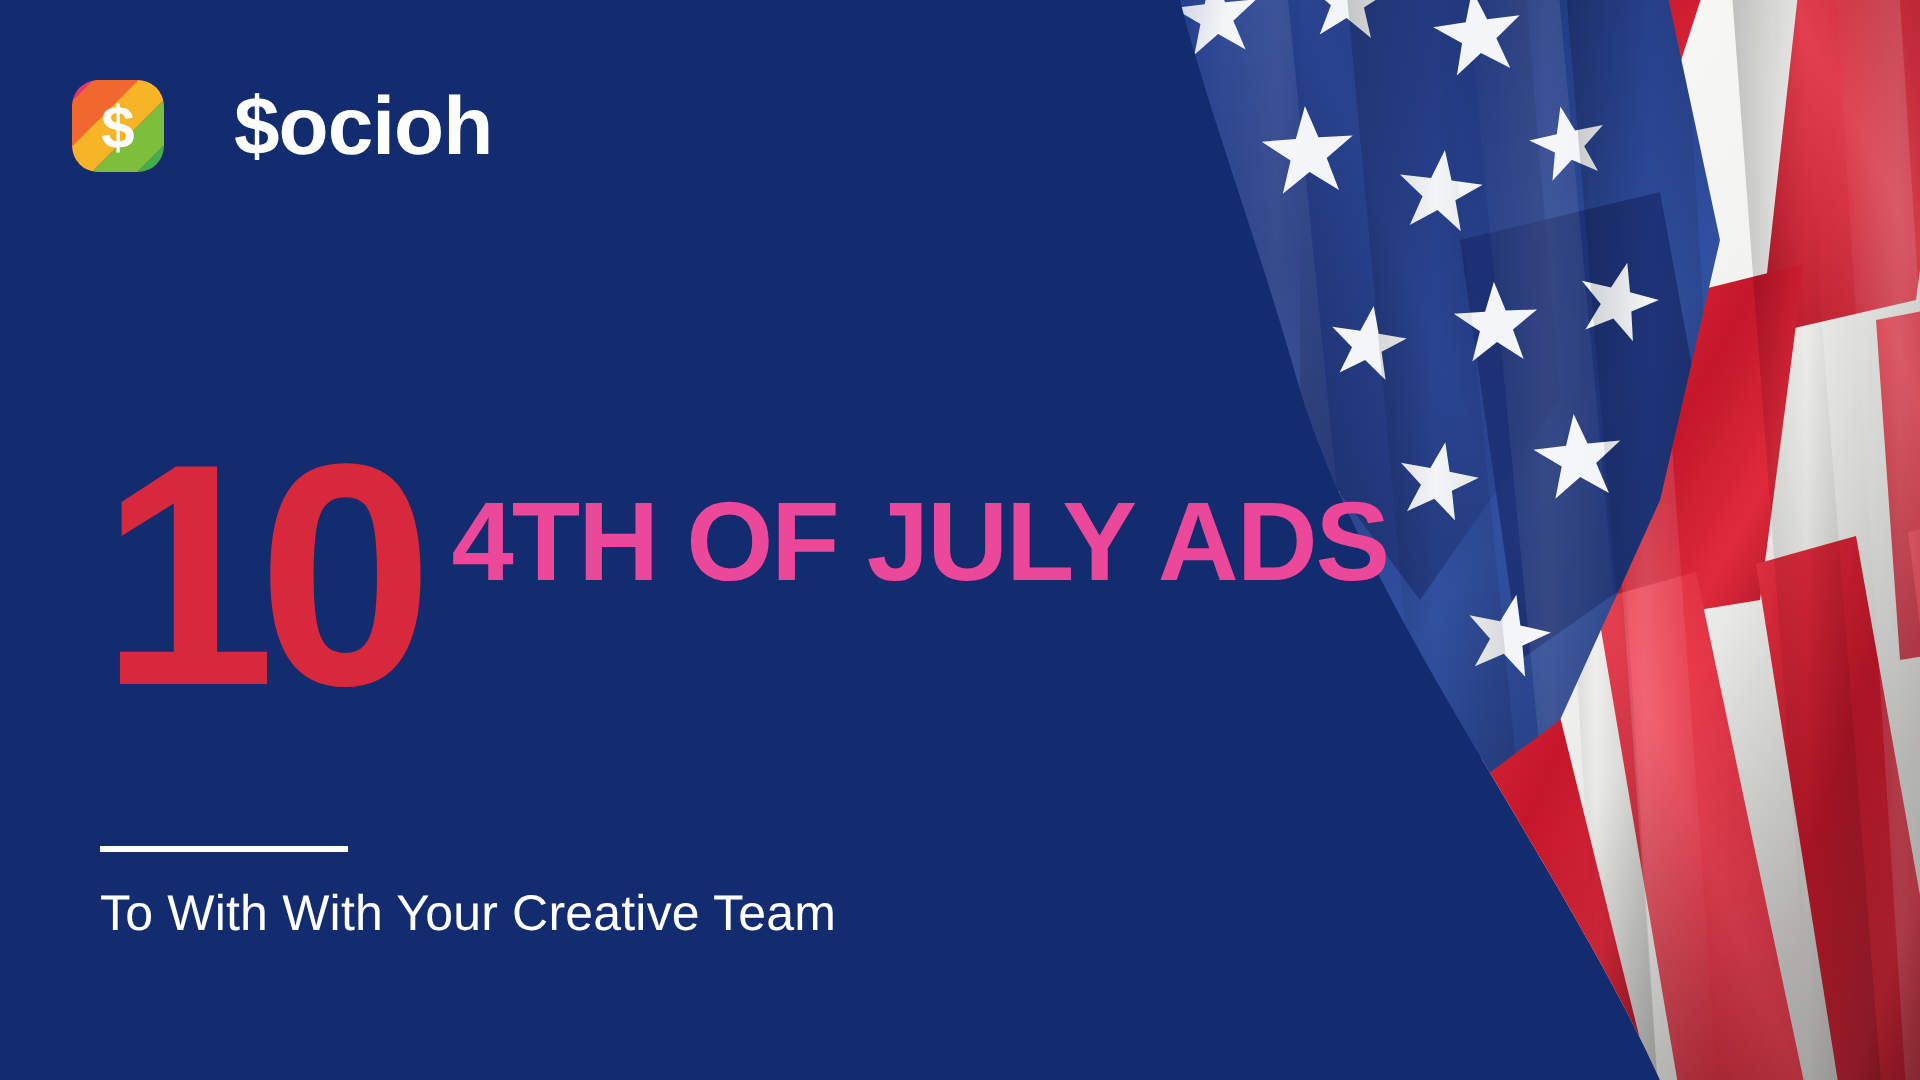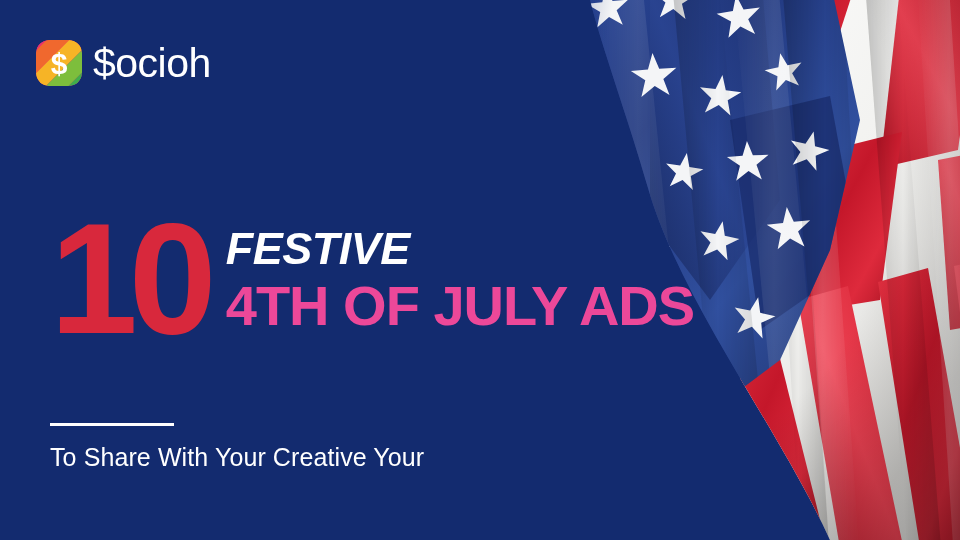--- a/index.html
+++ b/index.html
@@ -49,30 +49,31 @@
     position:relative;
     width:46px; height:46px;
     border-radius:13px;
     overflow:hidden;
     flex:0 0 auto;
   }
   .logo-mark svg{ display:block; width:46px; height:46px; }
   .logo-word{
     color:#ffffff;
     font-size:41px;
-    font-weight:400;
+    font-weight:700;
     letter-spacing:-.5px;
     line-height:1;
     white-space:nowrap;
+    margin-left:24px;
   }
 
   
   .headline{
     position:absolute;
-    left:50px; top:222px;
+    left:50px; top:232px;
     width:700px;
   }
   .head-row{
     display:flex;
     align-items:flex-start;
   }
   .big-number{
     color:#D8283C;
     font-size:158px;
     font-weight:700;
@@ -287,22 +288,21 @@
         </g>
       </svg>
     </span>
     <span class="logo-word">$ocioh</span>
   </div>
 
   <div class="headline">
     <div class="head-row">
       <span class="big-number">10</span>
       <span class="head-text">
-        <span class="kicker">FESTIVE</span>
         <span class="main-title" style="display:block;">4TH OF JULY ADS</span>
       </span>
     </div>
   </div>
 
   <div class="divider"></div>
-  <div class="subtitle">To Share With Your Creative Your</div>
+  <div class="subtitle">To With With Your Creative Team</div>
 
 </div>
 
 </body></html>

